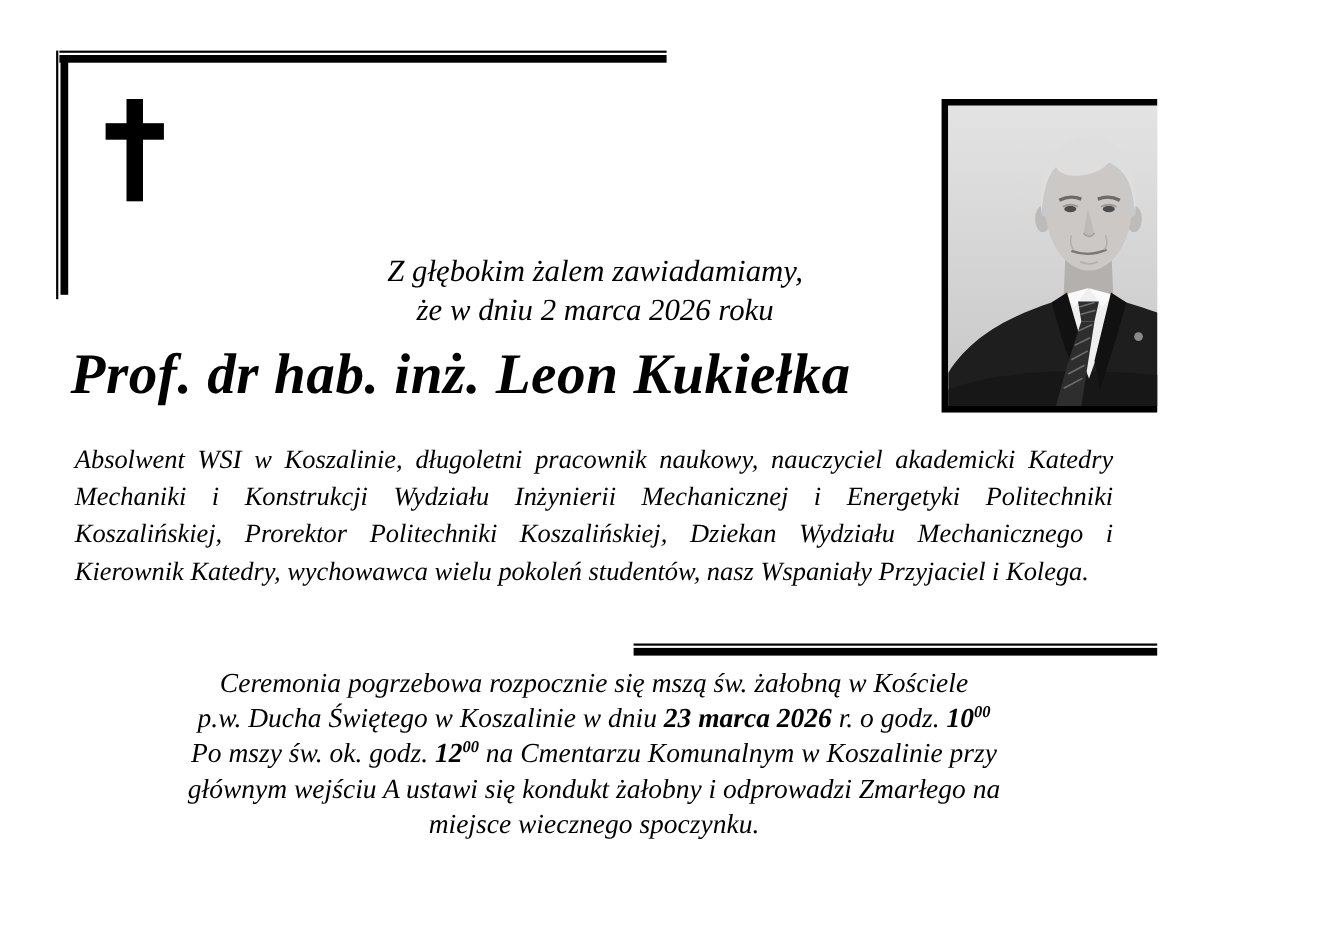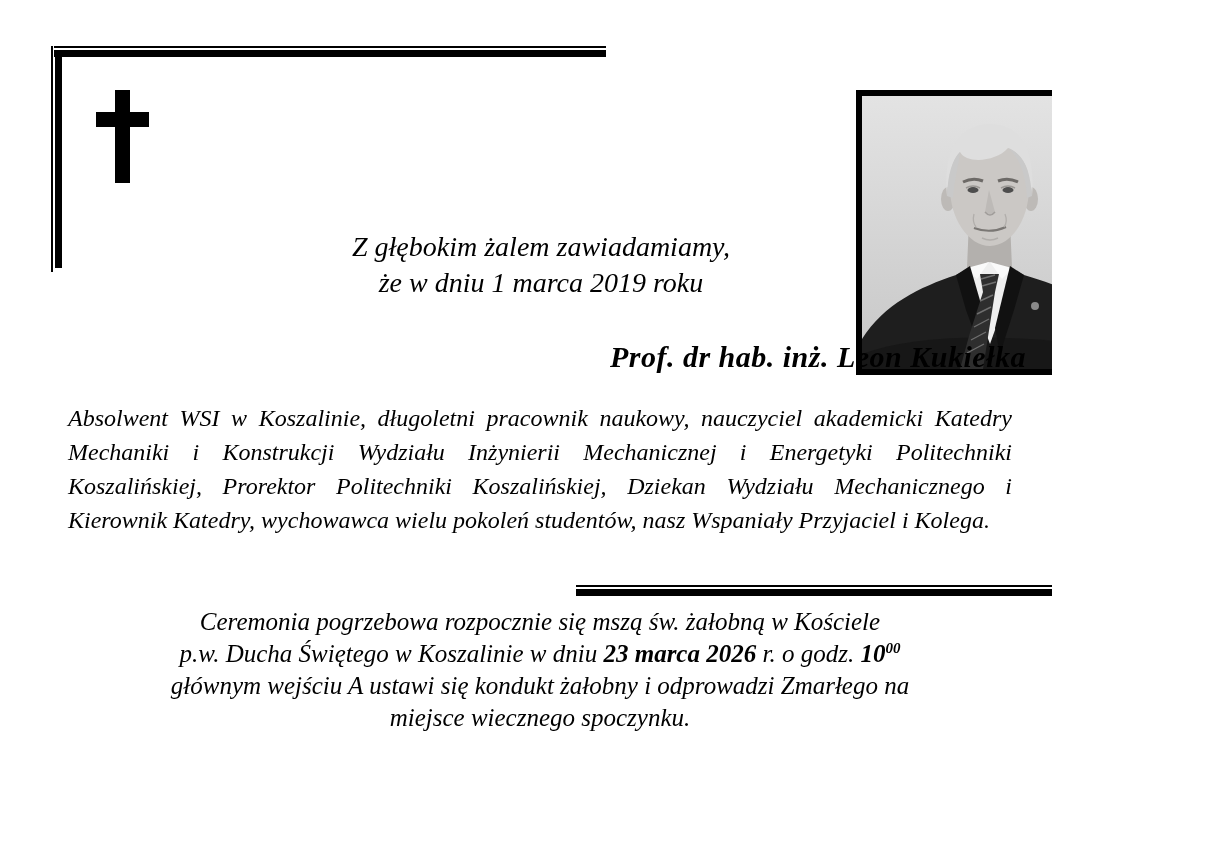--- a/index.html
+++ b/index.html
@@ -21,23 +21,23 @@
     box-shadow: inset 0 0 0 2px #ffffff;
   }
   .photo-frame svg { display:block; width:100%; height:100%; }
 
   
   .intro {
     position:absolute; left:160px; top:229px; width:762px;
     text-align:center; font-style:italic; font-size:28px; line-height:36px;
   }
   .name-line {
-    position:absolute; left:64px; top:334px; width:962px;
-    text-align:right; font-style:italic; font-weight:bold;
-    font-size:30px; line-height:46px; letter-spacing:0.5px;
+    position:absolute; left:64px; top:318px; width:962px;
+    text-align:left; font-style:italic; font-weight:bold;
+    font-size:52px; line-height:46px; letter-spacing:0.5px;
   }
   .bio {
     position:absolute; left:68px; top:401px; width:944px;
     text-align:justify; font-style:italic; font-size:24px; line-height:34px;font-family:Liberation Serif, serif;
   }
   .ceremony {
     position:absolute; left:95px; top:606px; width:890px;
     text-align:center; font-style:italic; font-size:25px; line-height:32px;
   }
   .ceremony .bold { font-weight:bold; }
@@ -122,27 +122,28 @@
       <path d="M112,132 Q128,138 144,131" stroke="#7a7774" stroke-width="2.2" fill="none"></path>
       <path d="M120,142 Q128,146 136,142" stroke="#b1aeab" stroke-width="1.4" fill="none"></path>
 
       <path d="M112,118 Q110,126 114,131" stroke="#b1aeab" stroke-width="1.3" fill="none"></path>
       <path d="M143,118 Q146,126 142,131" stroke="#b1aeab" stroke-width="1.3" fill="none"></path>
     </svg>
   </div>
 
   <div class="intro">
     <div>Z głębokim żalem zawiadamiamy,</div>
-    <div>że w dniu 1 marca 2019 roku</div>
+    <div>że w dniu 2 marca 2026 roku</div>
   </div>
 
   <div class="name-line">Prof. dr hab. inż. Leon Kukiełka</div>
 
   <div class="bio">Absolwent WSI w Koszalinie, długoletni pracownik naukowy, nauczyciel akademicki Katedry Mechaniki i Konstrukcji Wydziału Inżynierii Mechanicznej i Energetyki Politechniki Koszalińskiej, Prorektor Politechniki Koszalińskiej, Dziekan Wydziału Mechanicznego i Kierownik Katedry, wychowawca wielu pokoleń studentów, nasz Wspaniały Przyjaciel i Kolega.</div>
 
   <div class="ceremony">
       <div><span>Ceremonia pogrzebowa rozpocznie się mszą św. żałobną w Kościele</span></div>
       <div><span>p.w. Ducha Świętego w Koszalinie w dniu </span><span class="bold">23 marca 2026</span><span> r. o godz. </span><span class="bold">10</span><sup class="bold">00</sup></div>
+      <div><span>Po mszy św. ok. godz. </span><span class="bold">12</span><sup class="bold">00</sup><span> na Cmentarzu Komunalnym w Koszalinie przy</span></div>
       <div><span>głównym wejściu A ustawi się kondukt żałobny i odprowadzi Zmarłego na</span></div>
       <div><span>miejsce wiecznego spoczynku.</span></div>
     </div>
 
 </div>
 
 </body></html>

